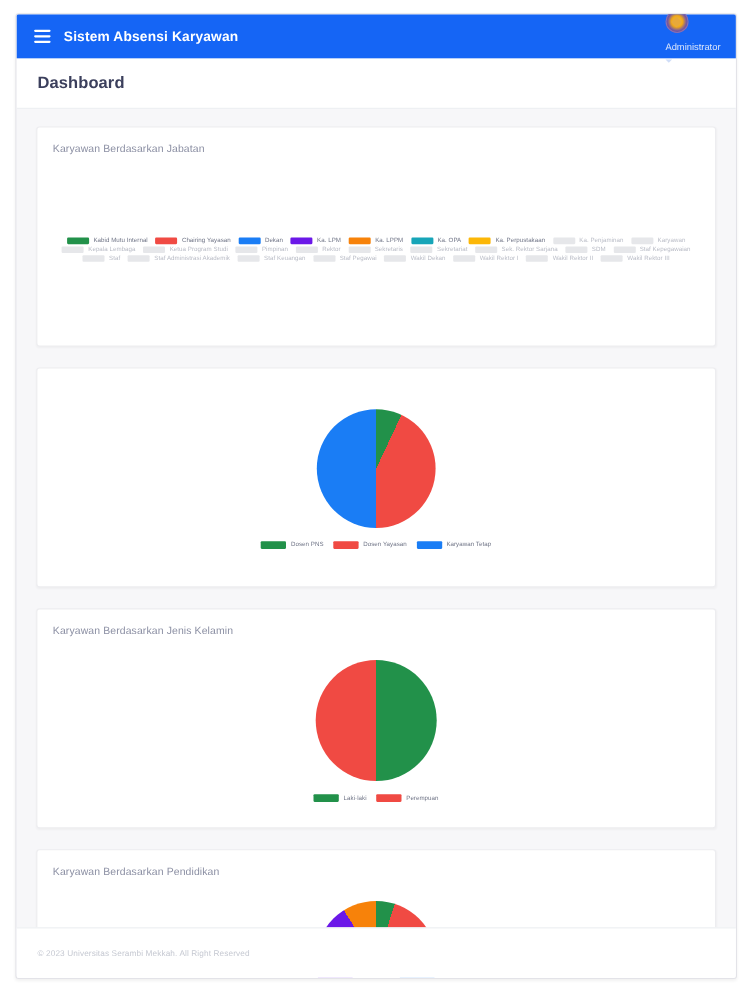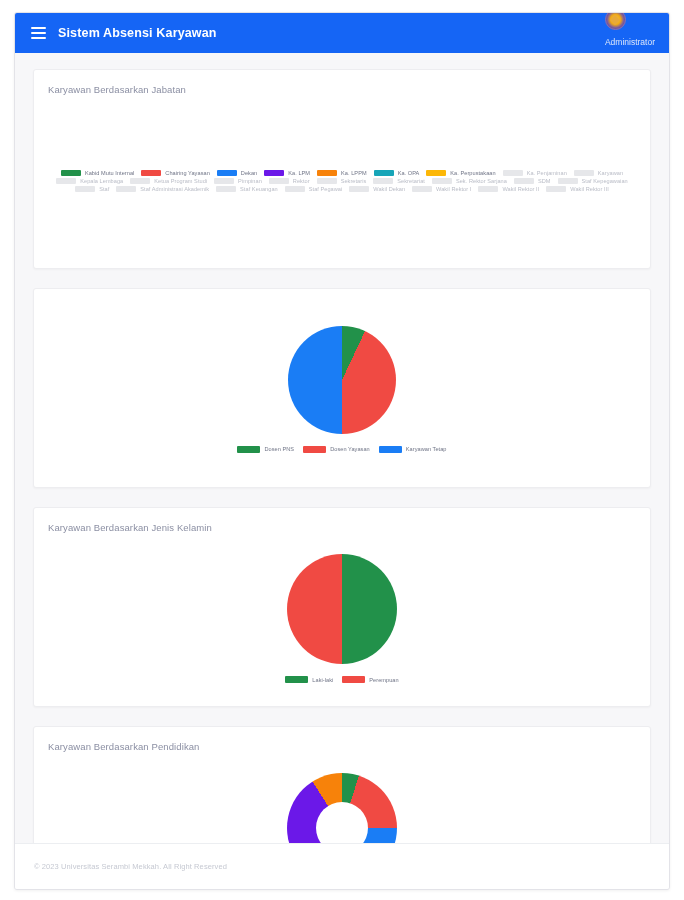--- a/index.html
+++ b/index.html
@@ -239,20 +239,23 @@
         </div>
         <div class="brand">Sistem Absensi Karyawan</div>
       </div>
       <div class="navbar-right">
         <div class="avatar"></div>
         <div class="admin-label">Administrator</div>
         <div class="caret-down"></div>
       </div>
     </div>
 
+    <div class="page-head">
+      <div class="page-title">Dashboard</div>
+    </div>
 
     <div class="content">
       <div class="card-grid">
 
         <div class="card">
           <div class="card-title">Karyawan Berdasarkan Jabatan</div>
           <div class="card-body">
             <div class="legend tight" id="legend-jabatan">
                 <div class="legend-item">
                   <span class="swatch sm" style="background: rgb(34, 145, 74);"></span>

